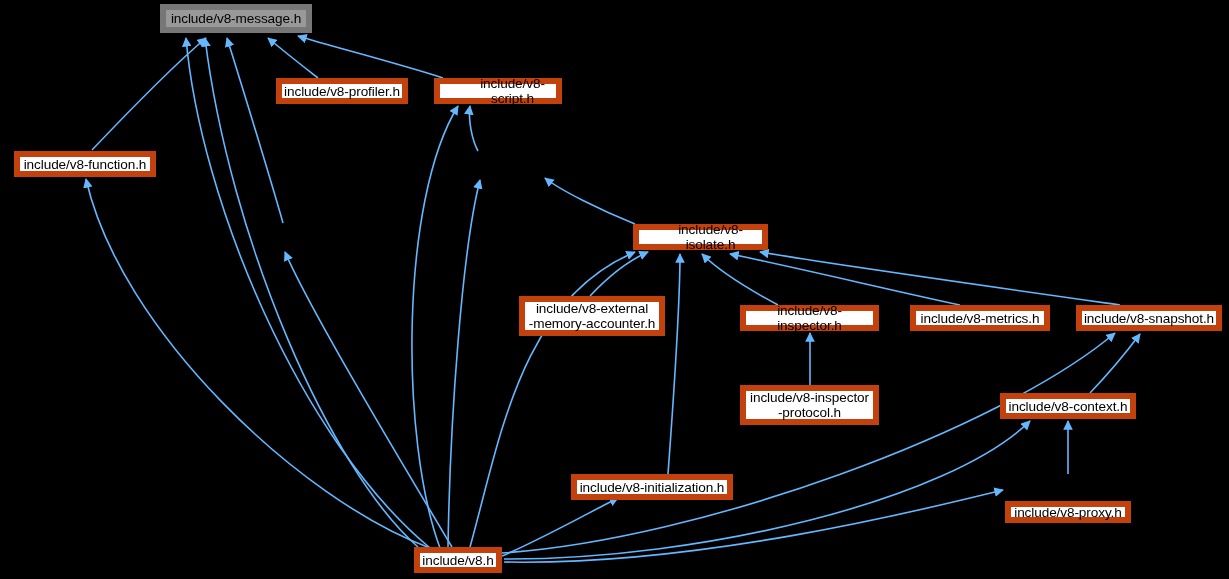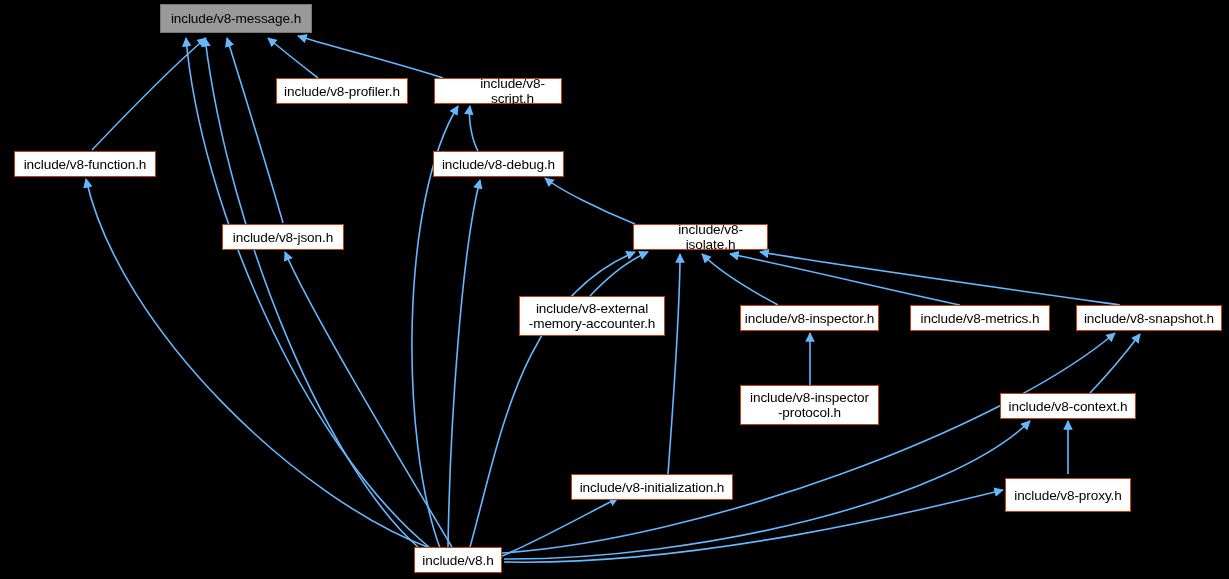--- a/index.html
+++ b/index.html
@@ -19,21 +19,21 @@
     position: absolute;
     left: 0;
     top: 0;
     width: 1229px;
     height: 579px;
     pointer-events: none;
   }
   .node {
     position: absolute;
     box-sizing: border-box;
-    border: 1px solid #c2410c;
+    border: 6px solid #c2410c;
     background: #ffffff;
     color: #000000;
     font-size: 13.6px;
     line-height: 15px;
     display: flex;
     align-items: center;
     justify-content: center;
     text-align: center;
     white-space: pre-line;
     letter-spacing: -0.1px;
@@ -76,27 +76,25 @@
       <path d="M 502,553 C 700,540 1000,430 1115,333" fill="none" stroke="#63b8ff" stroke-width="1.6" marker-end="url(#arrowhead)"></path>
       <path d="M 1090,393 C 1110,372 1128,350 1140,334" fill="none" stroke="#63b8ff" stroke-width="1.6" marker-end="url(#arrowhead)"></path>
       <path d="M 504,559 C 700,560 950,500 1030,421" fill="none" stroke="#63b8ff" stroke-width="1.6" marker-end="url(#arrowhead)"></path>
       <path d="M 1068,474 C 1068,458 1068,440 1068,421" fill="none" stroke="#63b8ff" stroke-width="1.6" marker-end="url(#arrowhead)"></path>
       <path d="M 504,562 C 700,566 930,508 1003,490" fill="none" stroke="#63b8ff" stroke-width="1.6" marker-end="url(#arrowhead)"></path>
     </svg>
 <div class="node root" style="left: 160px; top: 4px; width: 152px; height: 29px;">include/v8-message.h</div>
     <div class="node" style="left: 276px; top: 78px; width: 132px; height: 26px;">include/v8-profiler.h</div>
     <div class="node" style="left: 434px; top: 78px; width: 128px; height: 26px; padding-left: 29px;">include/v8-script.h</div>
     <div class="node" style="left: 6px; top: 151px; width: 142px; height: 26px; margin-left: 8px;">include/v8-function.h</div>
-    <div class="node" style="left: 433px; top: 151px; width: 131px; height: 26px;">include/v8-debug.h</div>
-    <div class="node" style="left: 222px; top: 224px; width: 122px; height: 26px;">include/v8-json.h</div>
     <div class="node" style="left: 633px; top: 224px; width: 135px; height: 26px; padding-left: 20px;">include/v8-isolate.h</div>
     <div class="node" style="left: 519px; top: 296px; width: 146px; height: 40px;">include/v8-external
 -memory-accounter.h</div>
     <div class="node" style="left: 740px; top: 305px; width: 139px; height: 26px;">include/v8-inspector.h</div>
     <div class="node" style="left: 910px; top: 305px; width: 140px; height: 26px;">include/v8-metrics.h</div>
     <div class="node" style="left: 1076px; top: 305px; width: 146px; height: 26px;">include/v8-snapshot.h</div>
     <div class="node" style="left: 740px; top: 385px; width: 139px; height: 40px;">include/v8-inspector
 -protocol.h</div>
     <div class="node" style="left: 1000px; top: 393px; width: 136px; height: 26px;">include/v8-context.h</div>
     <div class="node" style="left: 571px; top: 474px; width: 162px; height: 26px;">include/v8-initialization.h</div>
-    <div class="node" style="left: 1005px; top: 478px; width: 126px; height: 34px;">include/v8-proxy.h</div>
+    <div class="node" style="left: 1005px; top: 501px; width: 126px; height: 22px;">include/v8-proxy.h</div>
     <div class="node" style="left: 414px; top: 547px; width: 88px; height: 26px;">include/v8.h</div>
   </div>
 
 </body></html>

